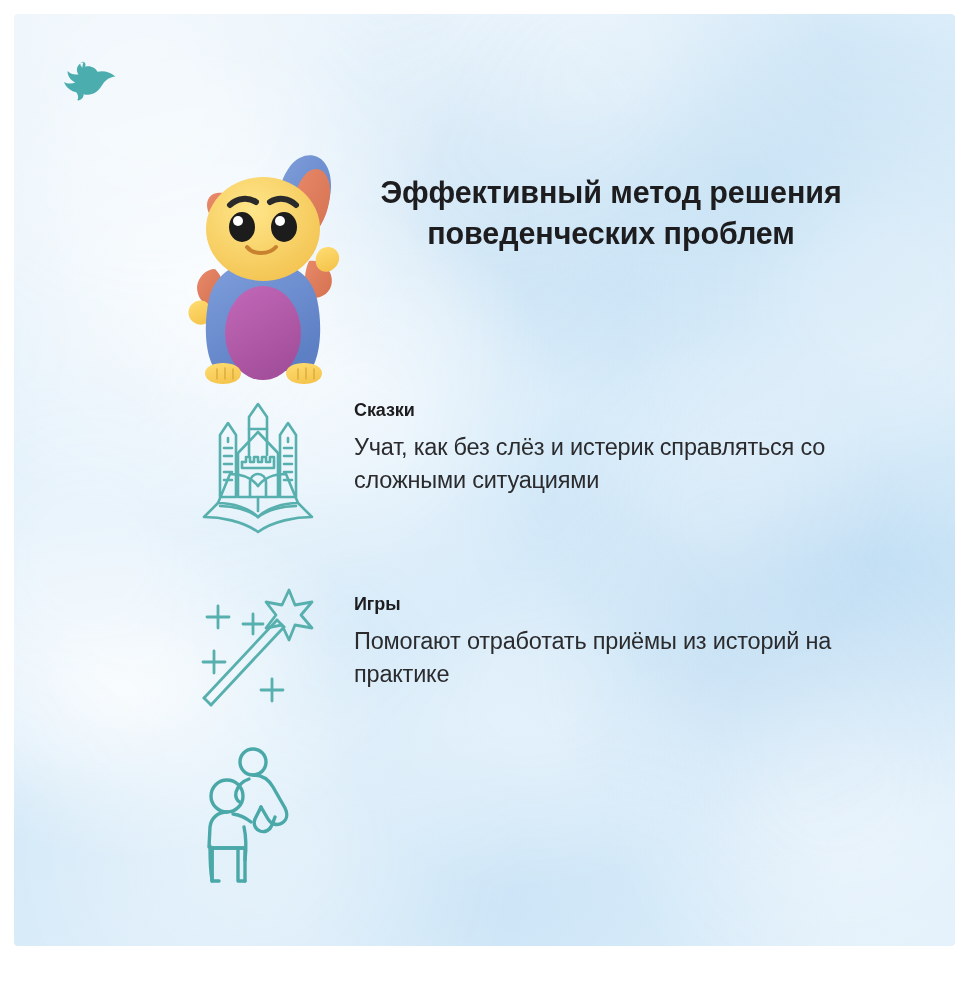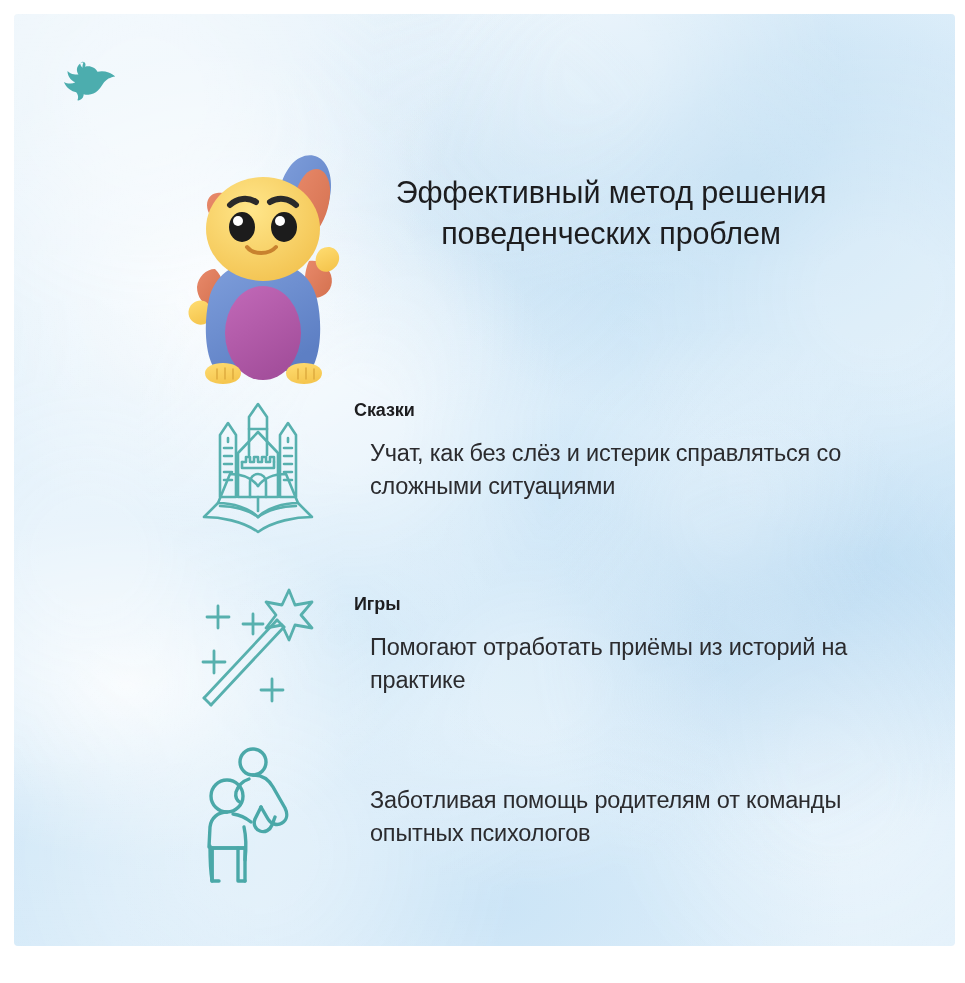--- a/index.html
+++ b/index.html
@@ -89,21 +89,21 @@
     width: 210px;
     height: 245px;
   }
   .headline {
     position: absolute;
     left: 362px;
     top: 46px;
     width: 470px;
     text-align: center;
     font-size: 30.5px;
-    font-weight: normal;
+    font-weight: bold;
     line-height: 1.36;
     color: #1d1d1f;
     letter-spacing: -0.1px;
   }
 
   
   .feature {
     position: absolute;
     left: 0;
     width: 941px;
@@ -130,21 +130,21 @@
     font-weight: bold;
     color: #1d1d1f;
     margin: 0 0 10px 0;
     letter-spacing: -0.1px;
   }
   .feature .f-body {
     font-size: 23.5px;
     font-weight: normal;
     line-height: 1.42;
     color: #2b2b2e;
-    margin: 16px;
+    margin: 0;
     letter-spacing: -0.2px;
   }
 
   #feature-0 { top: 376px; }
   #feature-0 .icon-wrap { left: 178px; top: 6px; width: 132px; height: 134px; }
   #feature-0 .text-wrap { top: 10px; }
 
   #feature-1 { top: 566px; }
   #feature-1 .icon-wrap { left: 180px; top: 4px; width: 132px; height: 130px; }
   #feature-1 .text-wrap { top: 14px; }
@@ -318,17 +318,16 @@
           <path d="M13 103v-1c0 16 1 28 2 34"></path>
           <path d="M47 83c2 9 2 24 1 33"></path>
 
           <path d="M15 137v-33h33v33"></path>
           <path d="M15 104h33"></path>
           <path d="M22 137h-7v-33M48 137h-7V104"></path>
         </g>
       </svg>
     </div>
     <div class="text-wrap">
-      <p class="f-body">Заботливая помощь родителям от команды опытных психологов</p>
     </div>
   </div>
 
 </div>
 
 </body></html>

